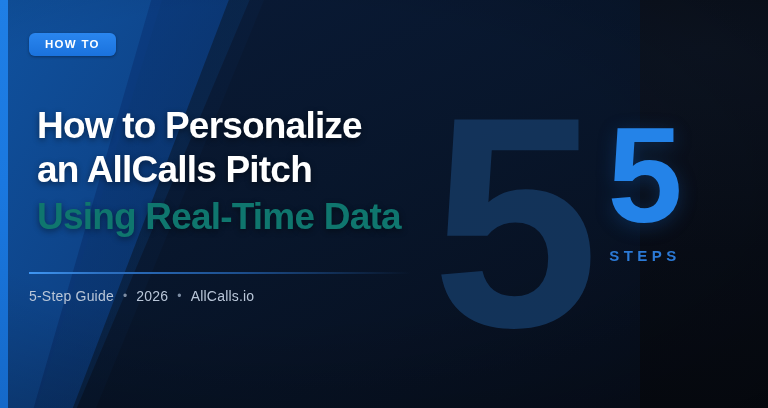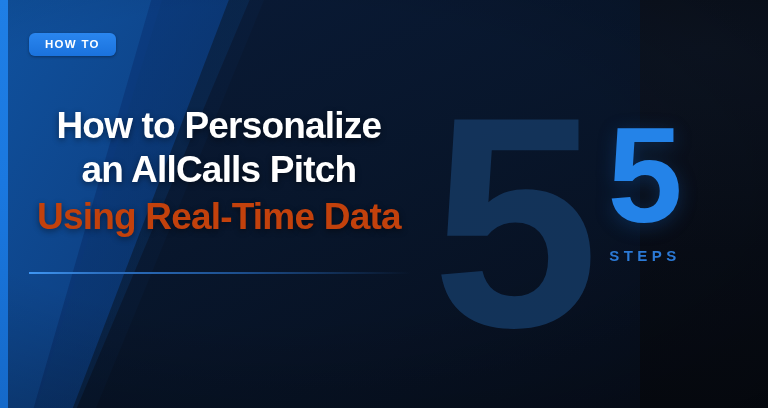--- a/index.html
+++ b/index.html
@@ -98,21 +98,20 @@
     opacity: .92;
   }
 
   
   .content {
     position: absolute;
     left: 29px;
     top: 0;
     width: 520px;
     height: 408px;
-    text-align: center;
   }
 
   .badge {
     position: absolute;
     top: 33px;
     left: 0;
     display: inline-block;
     padding: 5px 16px 6px 16px;
     border-radius: 6px;
     background: linear-gradient(180deg, #2a86ef 0%, #1a72dd 100%);
@@ -130,21 +129,21 @@
     margin: 8px;
     font-size: 37px;
     font-weight: 700;
     line-height: 1.18;
     letter-spacing: -0.8px;
     color: #ffffff;
     text-shadow: 0 2px 6px rgba(0,0,0,.45);
   }
   .headline .line { display: block; }
   .headline .accent {
-    color: #c2410c;
+    color: #0f766e;
     display: block;
     margin-top: 4px;
   }
 
   .rule {
     position: absolute;
     top: 272px;
     left: 0;
     width: 382px;
     height: 2px;
@@ -212,20 +211,23 @@
     <div class="badge">HOW TO</div>
 
     <h1 class="headline">
       <span class="line">How to Personalize</span>
       <span class="line">an AllCalls Pitch</span>
       <span class="accent">Using Real-Time Data</span>
     </h1>
 
     <div class="rule"></div>
 
+    <div class="meta">
+      <span>5-Step Guide</span><span class="sep">•</span><span>2026</span><span class="sep">•</span><span>AllCalls.io</span>
+    </div>
 
   </div>
 
   <div class="steps-block">
     <div class="steps-number">5</div>
     <div class="steps-label">STEPS</div>
   </div>
 
 </div>
 

